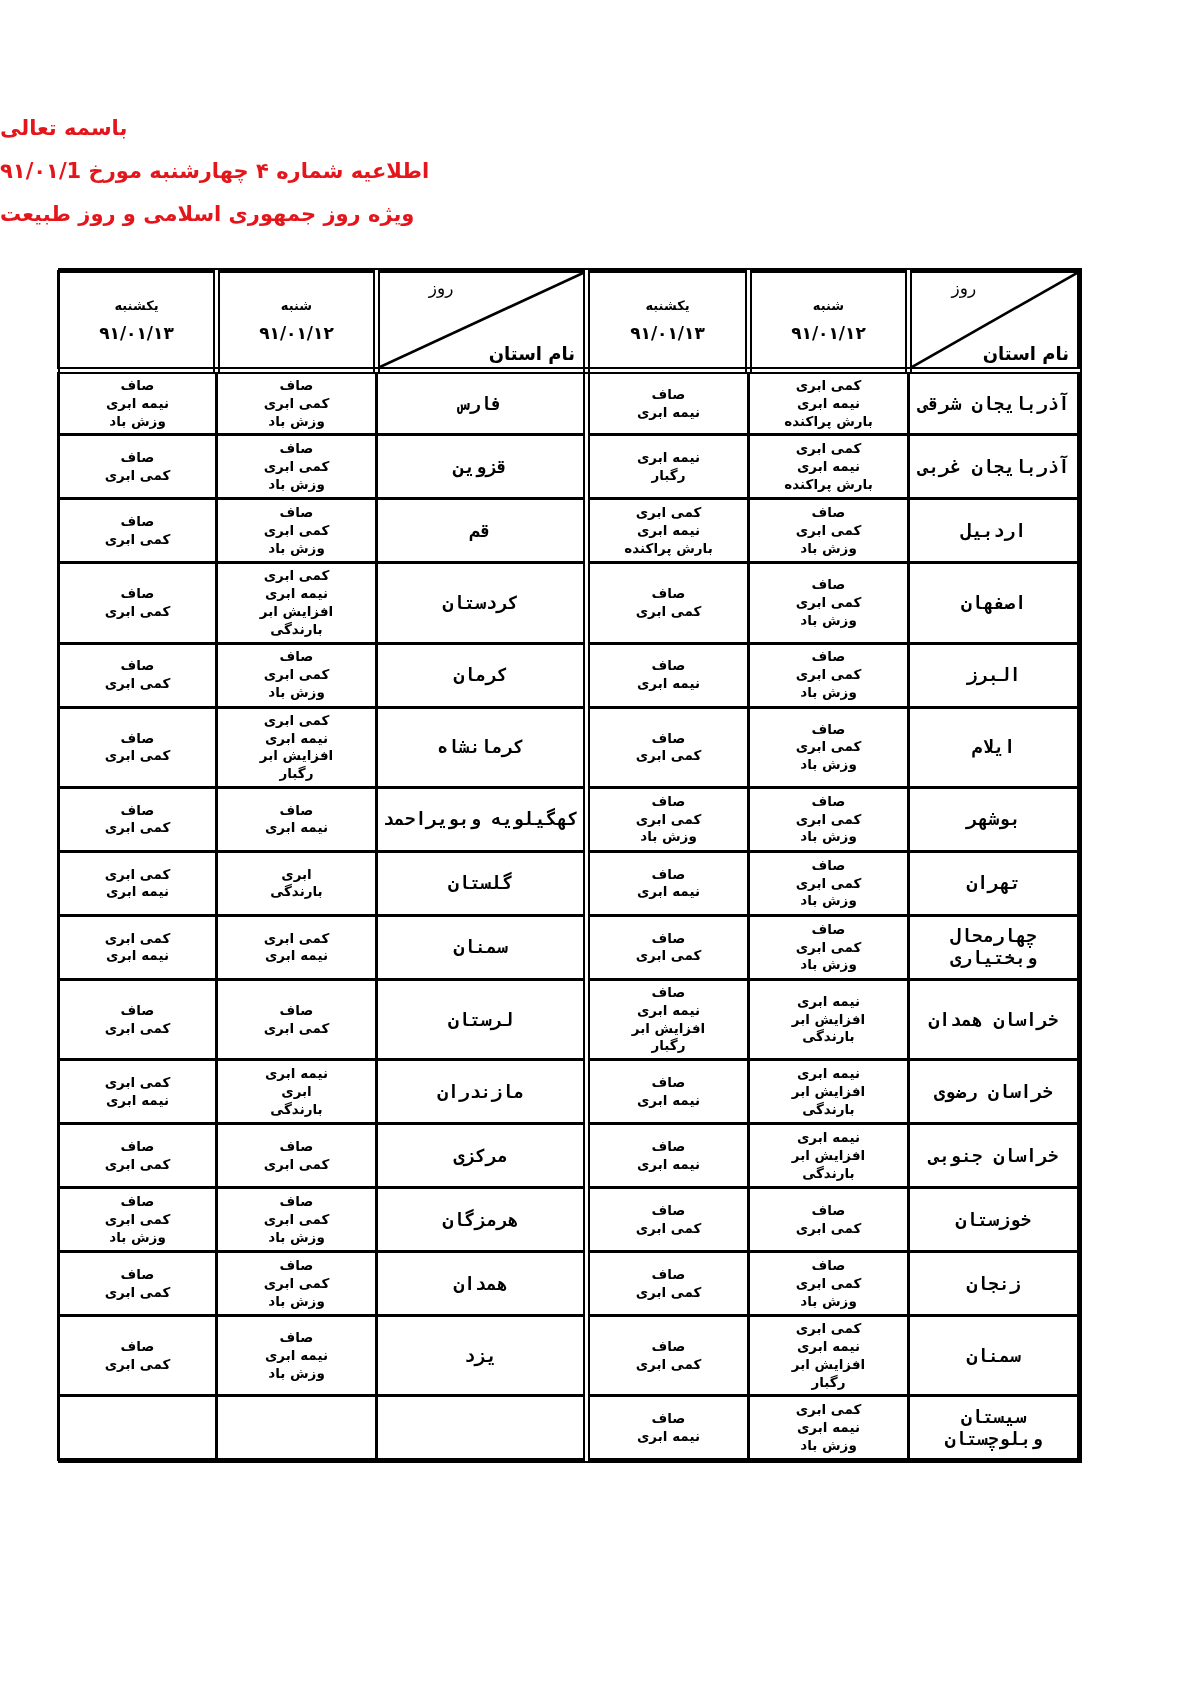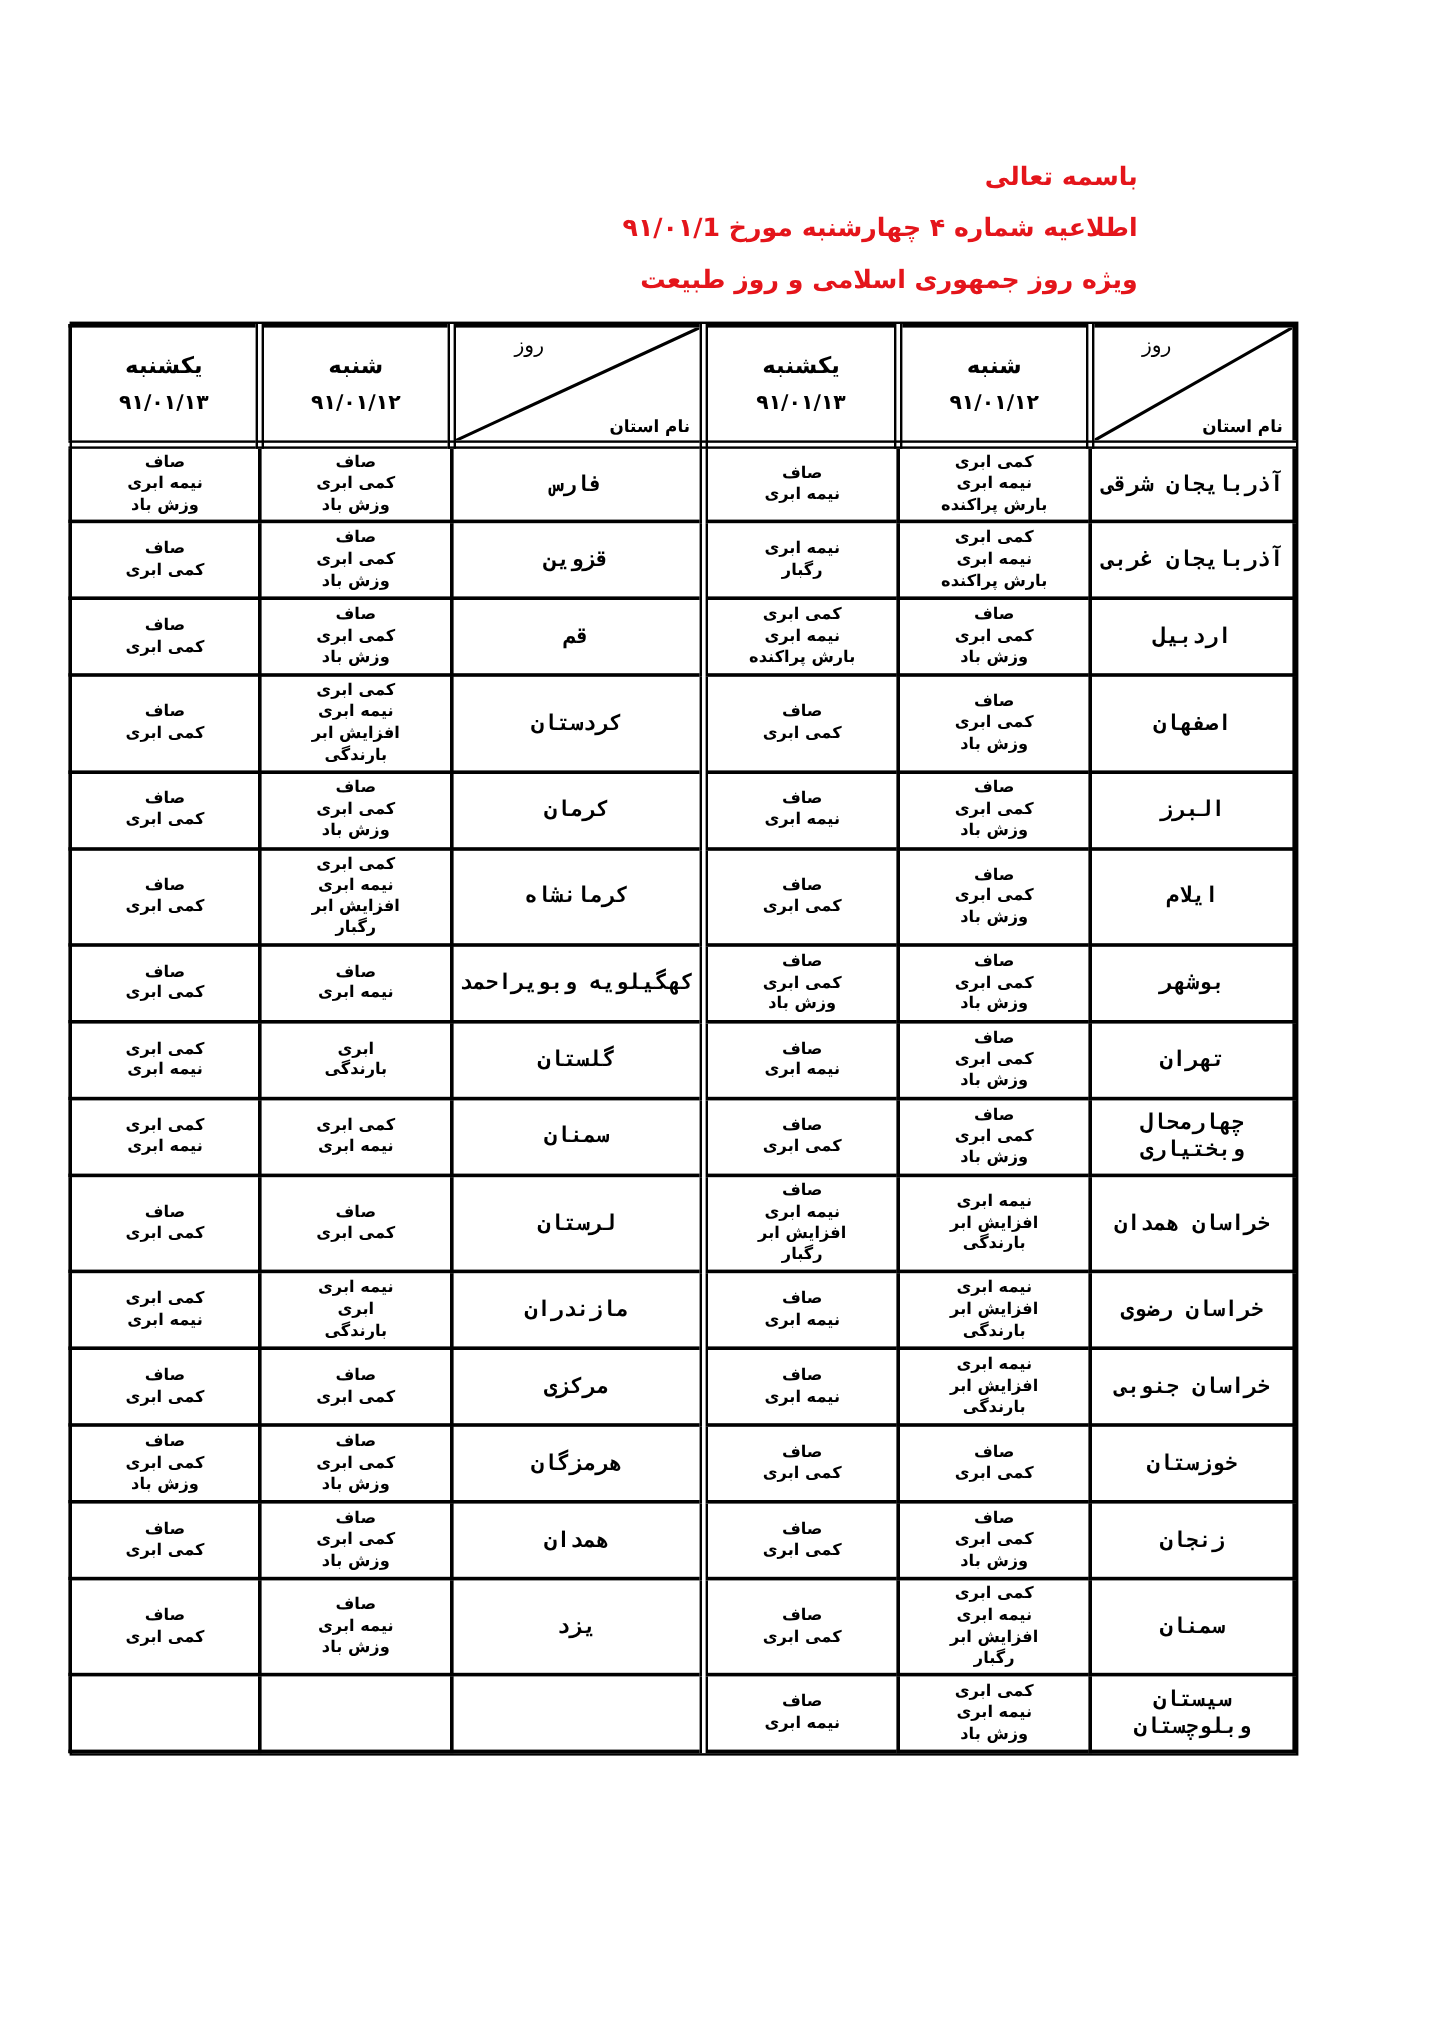--- a/index.html
+++ b/index.html
@@ -3,21 +3,21 @@
 <meta charset="utf-8">
 <style>
   html,body{margin:0;padding:0;}
   body{
     width:1200px;height:1697px;background:#ffffff;
     font-family:"DejaVu Sans","Liberation Sans",sans-serif;
     direction:rtl;position:relative;
   }
   .title-block{
     position:absolute;top:118px;left:0;width:948px;
-    text-align:right;font-weight:bold;margin-top:19px;
+    text-align:left;font-weight:bold;
   }
   .title-line{
     color:#e4151b;font-size:21px;font-weight:bold;
     line-height:1.0;margin:0 0 22px 0;
   }
   .table-wrap{
     position:absolute;top:268px;left:58px;width:1020px;
     border:2px solid #000;background:#fff;
   }
   table{
@@ -36,29 +36,29 @@
   }
   
   th:nth-child(3),td:nth-child(3){border-left:7px double #000;}
   thead th{
     height:92px;font-size:17px;font-weight:bold;
     border-bottom:7px double #000;
     border-left:7px double #000;border-right:7px double #000;
   }
   thead th:first-child{border-right:3px solid #000;}
   thead th:last-child{border-left:3px solid #000;}
-  .day-name{display:block;font-size:19px;font-weight:bold;margin-bottom:10px;}
+  .day-name{display:block;font-size:13px;font-weight:bold;margin-bottom:10px;}
   .day-date{display:block;font-size:17px;font-weight:bold;}
   .corner{position:relative;padding:0;}
   .corner svg{position:absolute;top:0;left:0;width:100%;height:100%;display:block;}
   .corner .corner-day{
     position:absolute;top:5px;left:24%;font-size:17px;font-weight:normal;
   }
   .corner .corner-prov{
-    position:absolute;bottom:3px;right:8px;font-size:14px;font-weight:bold;
+    position:absolute;bottom:3px;right:8px;font-size:18px;font-weight:bold;
   }
   tbody tr{height:64px;}
   td.province{
     font-size:18px;font-weight:bold;padding:2px 4px;font-family:Liberation Mono, monospace;
   }
   td.weather{
     font-size:13.5px;font-weight:bold;line-height:1.32;
     white-space:pre-line;padding:3px 2px;
   }
 </style>

